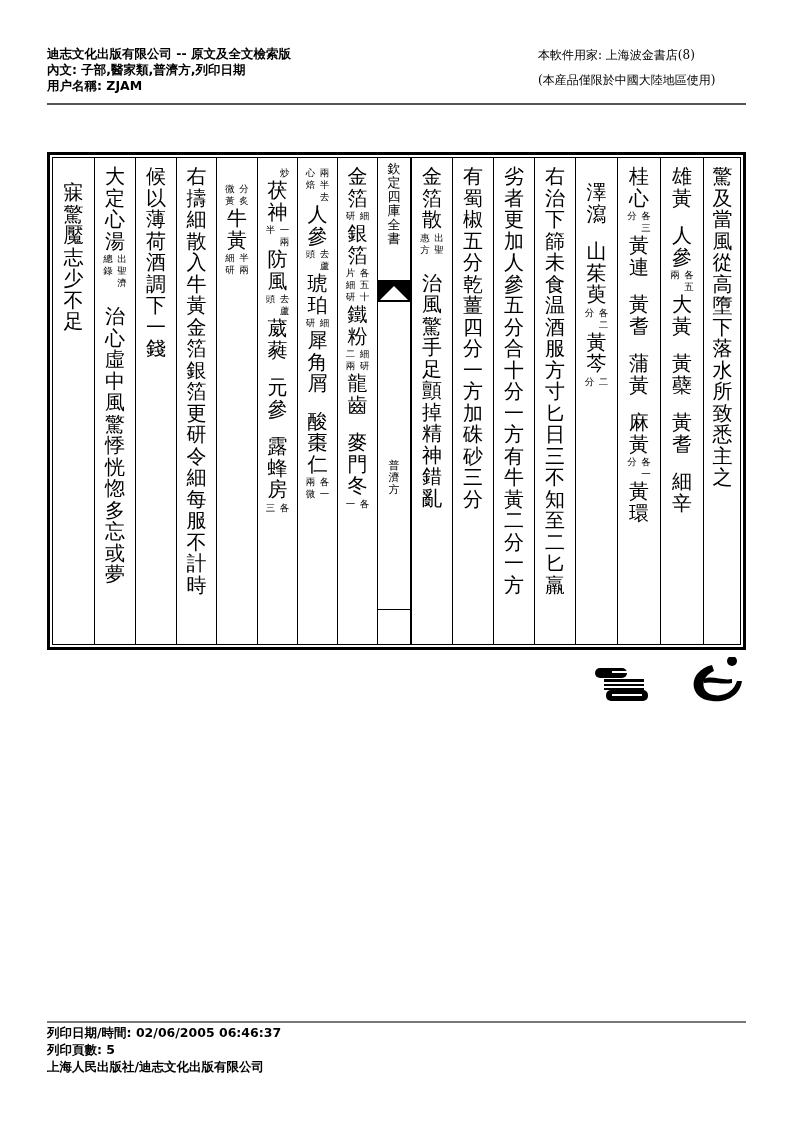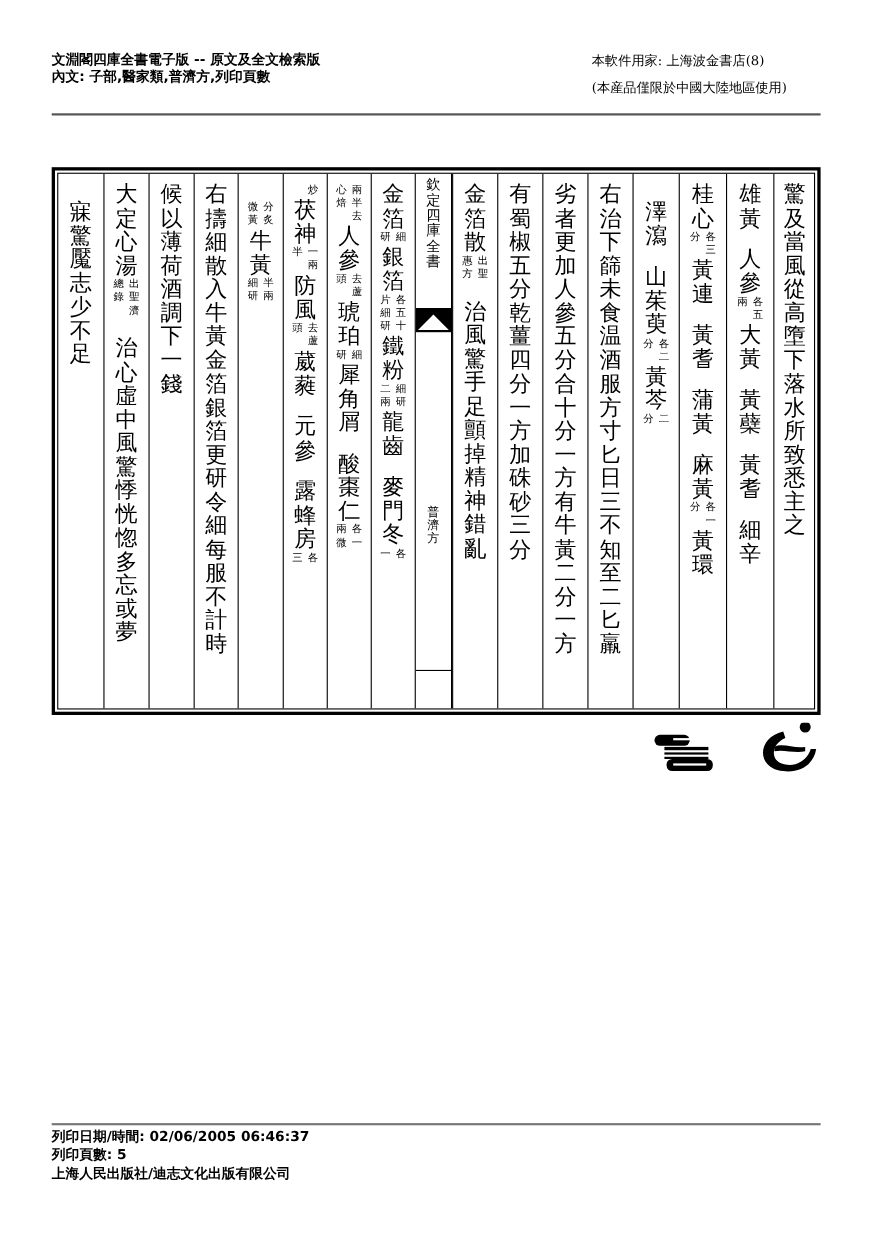--- a/index.html
+++ b/index.html
@@ -32,22 +32,23 @@
                 border-left:14px solid transparent; border-right:14px solid transparent; border-bottom:14px solid #fff; }
   .fold-sub { position:absolute; top:302px; left:0; right:0; display:flex; flex-direction:column; align-items:center; font-size:11px; line-height:12px; }
   .fold-line { position:absolute; top:451px; left:0; right:0; height:1px; background:#000; }
 
   .logo { position:absolute; left:592px; top:657px; width:160px; height:50px; }
 </style>
 </head>
 <body>
 
 <div class="hdr hdr-left">
-  <div>文淵閣四庫全書電子版 -- 原文及全文檢索版</div>
-  <div>內文: 子部,醫家類,普濟方,列印頁數</div>
+  <div>迪志文化出版有限公司 -- 原文及全文檢索版</div>
+  <div>內文: 子部,醫家類,普濟方,列印日期</div>
+  <div>用户名稱: ZJAM</div>
 </div>
 <div class="hdr hdr-right">
   <div>本軟件用家: 上海波金書店(8)</div>
   <div>(本産品僅限於中國大陸地區使用)</div>
 </div>
 <div class="rule-top"></div>
 
 <div class="frame">
   <div class="frame-inner" id="frame-inner">
       <div class="col" style="left: 650px; width: 38px;">

